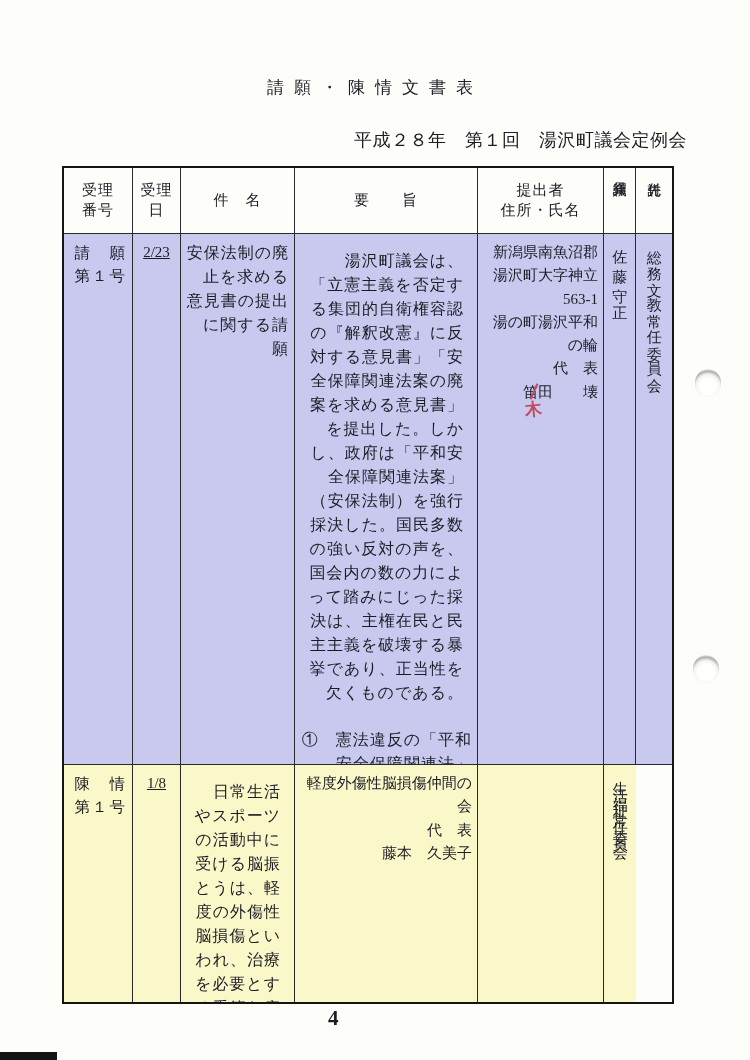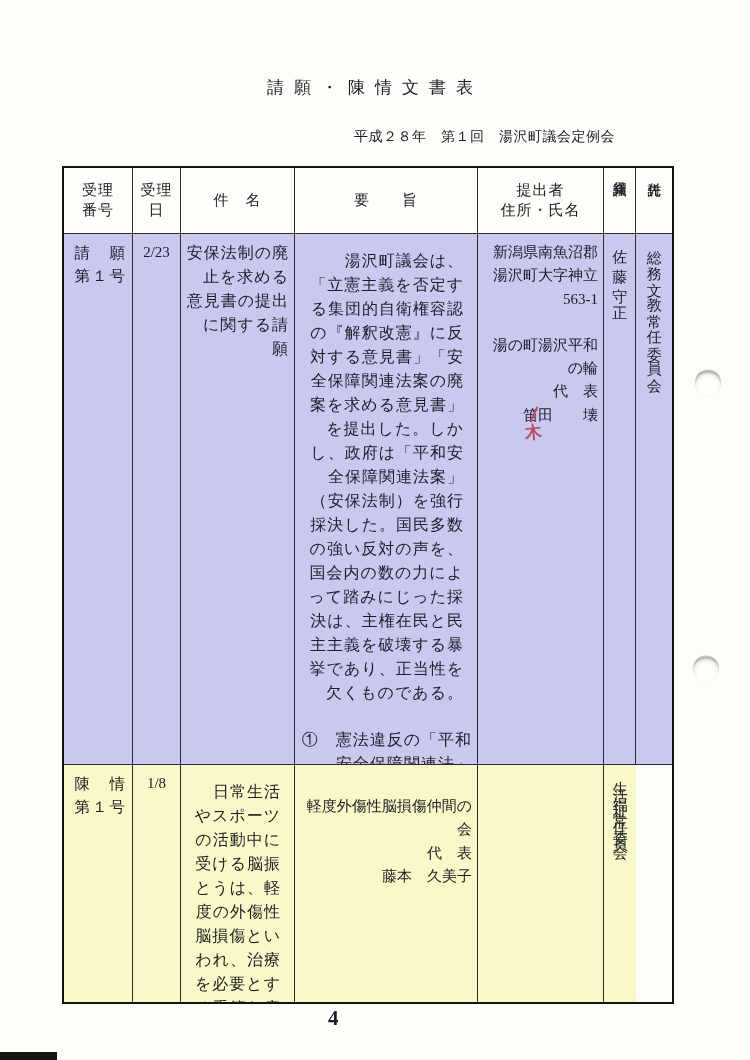--- a/index.html
+++ b/index.html
@@ -9,21 +9,21 @@
     background:#fdfdfa; overflow:hidden;
     font-family:"Liberation Serif","DejaVu Serif",serif;
     color:#1c1c24;
   }
   .title {
     position:absolute; left:0; top:76px; width:750px;
     text-align:center; font-size:17px; letter-spacing:10px; font-weight:500;
   }
   .subtitle {
     position:absolute; left:354px; top:128px;
-    font-size:14px; letter-spacing:0.5px;
+    font-size:18px; letter-spacing:0.5px;
   }
   .tbl {
     position:absolute; left:62px; top:166px;
     display:grid;
     grid-template-columns:69px 48px 114px 183px 126px 32px 36px;
     grid-template-rows:66px 531px 237px;
     border:2.5px solid #151515;
     background:#fdfdfa;
   }
   .cell {
@@ -41,25 +41,25 @@
     text-align:center; white-space:pre-line;
     font-size:15px; letter-spacing:1px; line-height:1.3;
   }
   .vwrap { display:flex; align-items:flex-start; justify-content:center; padding:4px 0; }
   .vtext { writing-mode:vertical-rl; text-orientation:upright; }
   .vhd { font-size:13.5px; letter-spacing:0px; line-height:1; }
   .r1 { background:#c9c9f0; }
   .r2 { background:#faf7c9; }
   .pre { white-space:pre-line; }
   .numcell { white-space:pre-line; font-size:15.5px; letter-spacing:2px; padding-left:7px; }
-  .datecell { text-align:center; font-size:15px; letter-spacing:0; }
+  .datecell { text-align:center; font-size:15px; letter-spacing:0;text-decoration:underline; }
   .sum-p { text-indent:16px; margin:8px; }
   .sum-item { margin:23px 0 0 0; padding-left:26px; text-indent:-26px; }
   .submitter { font-size:15px; letter-spacing:0; line-height:1.55; }
-  .grp { margin-top:23px; }
+  .grp { }
   .name-line { position:relative; margin-top:0; }
   .nl1 { padding-left:28px; }
   .nl2 { padding-left:14px; }
   .v-intro { font-size:15px; letter-spacing:19px; }
   .v-ref1 { font-size:15px; letter-spacing:16px; }
   .v-ref2 { font-size:15px; letter-spacing:8px; }
   .correction { position:absolute; left:38px; top:14px; width:30px; height:30px; }
   .corr-char {
     position:absolute; left:4px; top:6px;
     color:#c14b5e; font-size:17px; font-weight:bold; font-style:normal;

